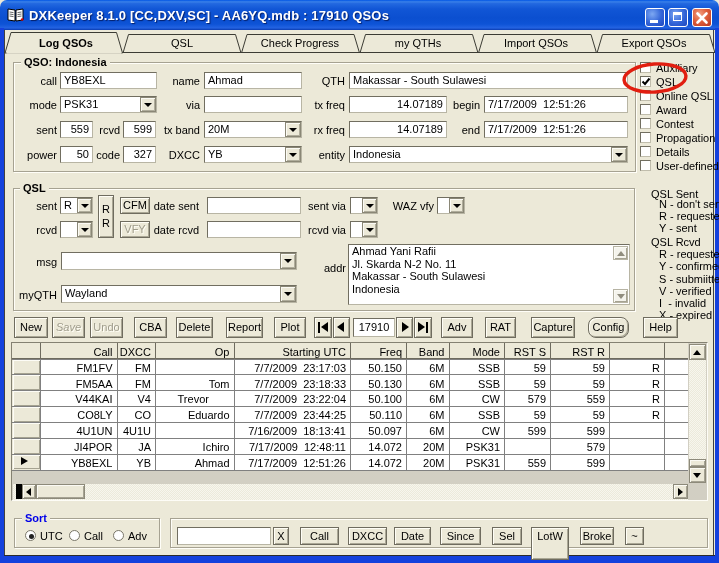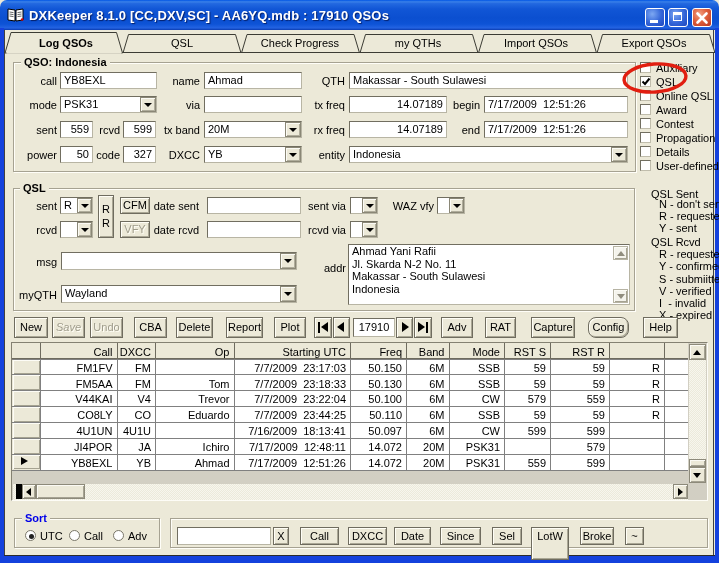--- a/index.html
+++ b/index.html
@@ -306,21 +306,21 @@
 <div class="lb" style="left:157px;top:378.6px;width:72.5px;">Tom</div>
 <div class="lb" style="left:235.5px;top:378.6px;width:110.5px;">7/7/2009&nbsp;&nbsp;23:18:33</div>
 <div class="lb" style="left:352px;top:378.6px;width:50px;">50.130</div>
 <div class="lb" style="left:408px;top:378.6px;width:36.5px;">6M</div>
 <div class="lb" style="left:450.5px;top:378.6px;width:49.5px;">SSB</div>
 <div class="lb" style="left:506px;top:378.6px;width:40px;">59</div>
 <div class="lb" style="left:552px;top:378.6px;width:53px;">59</div>
 <div class="lb" style="left:611px;top:378.6px;width:49px;">R</div>
 <div class="lb" style="left:42px;top:394.4px;width:70.5px;">V44KAI</div>
 <div class="lb" style="left:118.5px;top:394.4px;width:32.5px;">V4</div>
-<div class="lb" style="left:157px;top:394.4px;width:72.5px;">Trevor</div>
+<div class="lb" style="left:157px;top:394.4px;width:72.5px;text-align:center;">Trevor</div>
 <div class="lb" style="left:235.5px;top:394.4px;width:110.5px;">7/7/2009&nbsp;&nbsp;23:22:04</div>
 <div class="lb" style="left:352px;top:394.4px;width:50px;">50.100</div>
 <div class="lb" style="left:408px;top:394.4px;width:36.5px;">6M</div>
 <div class="lb" style="left:450.5px;top:394.4px;width:49.5px;">CW</div>
 <div class="lb" style="left:506px;top:394.4px;width:40px;">579</div>
 <div class="lb" style="left:552px;top:394.4px;width:53px;">559</div>
 <div class="lb" style="left:611px;top:394.4px;width:49px;">R</div>
 <div class="lb" style="left:42px;top:410.3px;width:70.5px;">CO8LY</div>
 <div class="lb" style="left:118.5px;top:410.3px;width:32.5px;">CO</div>
 <div class="lb" style="left:157px;top:410.3px;width:72.5px;">Eduardo</div>

